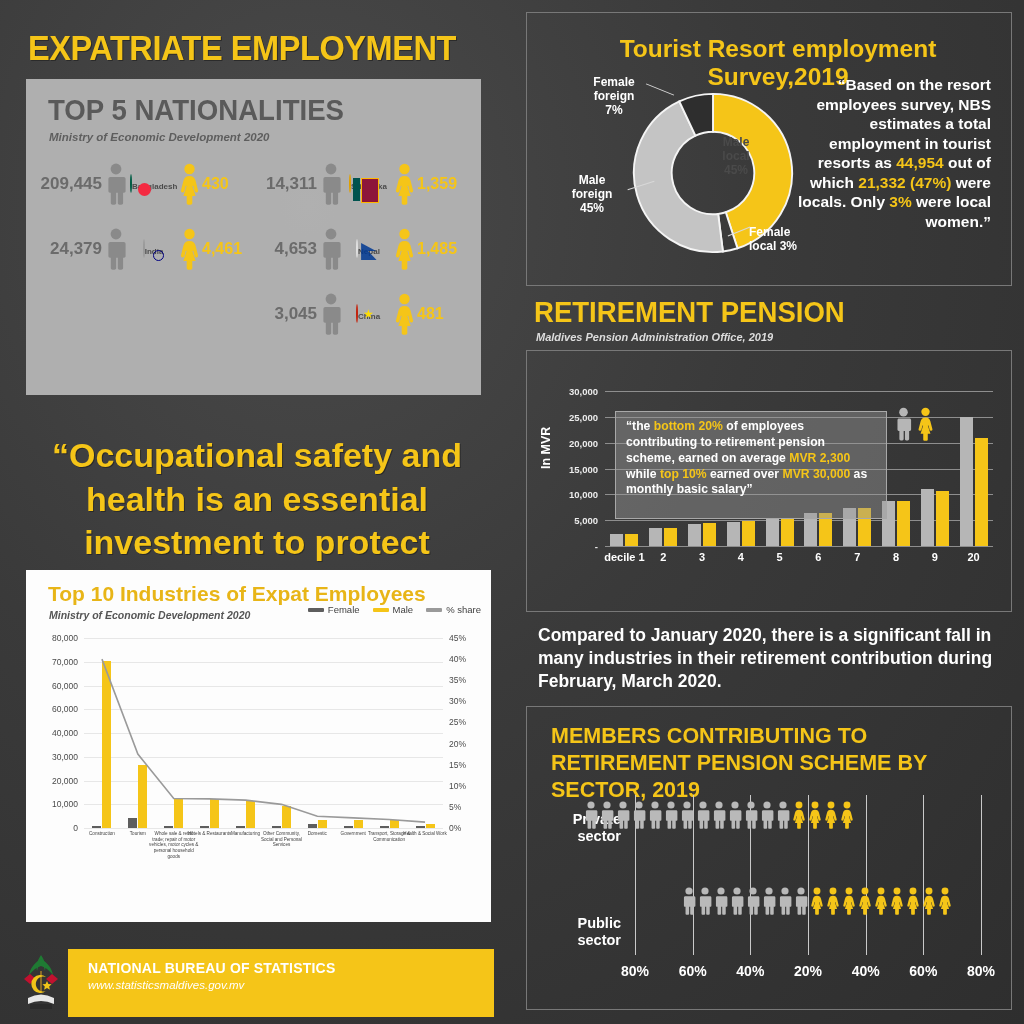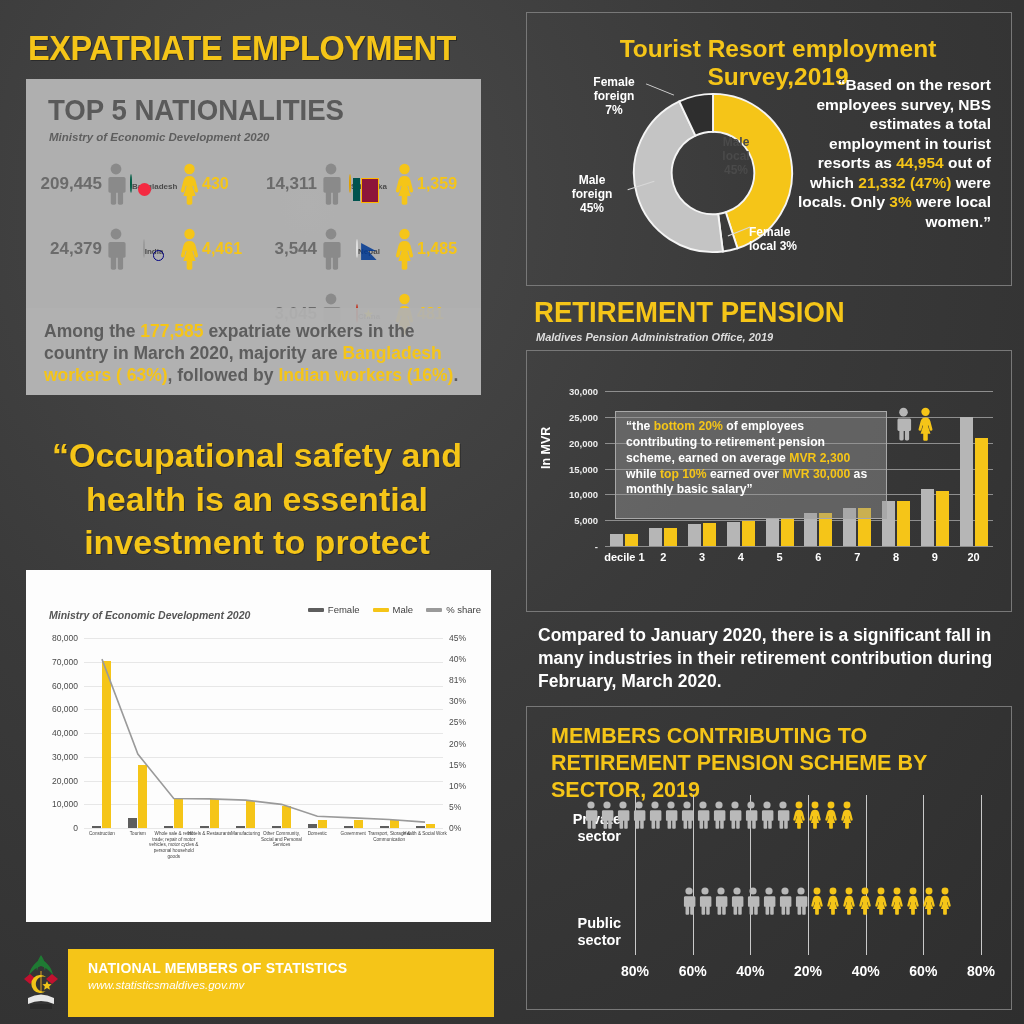--- a/index.html
+++ b/index.html
@@ -315,21 +315,21 @@
           </span>
           <span class="nat-fem">
             <svg class="pic-female" width="23" height="42" viewBox="0 0 23 42">
                   <circle cx="11.5" cy="6" r="5.2" fill="currentColor"></circle>
                   <path d="M11.5 13c-3.6 0-5.2 1.8-6 4.6L3 27.2c-.3 1.2.3 2 1.4 2.2 1 .2 1.8-.3 2-1.3l1.4-5.4.8.2-3.2 10h3.3V40c0 1 .7 1.7 1.7 1.7h2.2c1 0 1.7-.7 1.7-1.7v-7.1h3.3l-3.2-10 .8-.2 1.4 5.4c.3 1 1 1.5 2.1 1.3 1-.2 1.6-1 1.3-2.2l-2.5-9.6c-.8-2.8-2.4-4.6-6-4.6z" fill="currentColor"></path>
                 </svg>
             <span class="nat-fem-count">1,359</span>
           </span>
         </div>
         <div class="nat-row">
-          <span class="nat-male-count">3,544</span>
+          <span class="nat-male-count">4,653</span>
           <svg class="pic-male" width="24" height="42" viewBox="0 0 24 42">
                 <circle cx="12" cy="6" r="5.4" fill="currentColor"></circle>
                 <path d="M4.4 14h15.2c1.2 0 2 .9 2 2v12c0 1-.7 1.7-1.6 1.7h-.9V40c0 1-.8 1.7-1.8 1.7h-1.8c-1 0-1.7-.7-1.7-1.7V29.7h-1.6V40c0 1-.8 1.7-1.8 1.7H8.6c-1 0-1.8-.7-1.8-1.7V29.7H6c-1 0-1.6-.7-1.6-1.7V16c0-1.1.8-2 2-2z" fill="currentColor"></path>
               </svg>
           <span class="flagwrap">
             <span class="flag flag-np"></span>
             <span class="flag-label">Nepal</span>
           </span>
           <span class="nat-fem">
             <svg class="pic-female" width="23" height="42" viewBox="0 0 23 42">
@@ -354,25 +354,25 @@
                   <circle cx="11.5" cy="6" r="5.2" fill="currentColor"></circle>
                   <path d="M11.5 13c-3.6 0-5.2 1.8-6 4.6L3 27.2c-.3 1.2.3 2 1.4 2.2 1 .2 1.8-.3 2-1.3l1.4-5.4.8.2-3.2 10h3.3V40c0 1 .7 1.7 1.7 1.7h2.2c1 0 1.7-.7 1.7-1.7v-7.1h3.3l-3.2-10 .8-.2 1.4 5.4c.3 1 1 1.5 2.1 1.3 1-.2 1.6-1 1.3-2.2l-2.5-9.6c-.8-2.8-2.4-4.6-6-4.6z" fill="currentColor"></path>
                 </svg>
             <span class="nat-fem-count">481</span>
           </span>
         </div>
       </div>
     </div>
   </div>
 
-  <div id="top5-summary"><span>Among the </span><span class="hi">177,585</span><span> expatriate workers in the country in March 2020, majority are </span><span class="hi">Bangladesh workers ( 63%)</span><span>, followed by </span><span class="hi">Indian workers (16%)</span><span>.</span></div>
 
   <div id="quote-osh">“Occupational safety and health is an essential investment to protect workers’ health and ensure business continuity”</div>
 
   <div id="ind-card">
+    <div id="ind-title">Top 10 Industries of Expat Employees</div>
     <div id="ind-sub">Ministry of Economic Development 2020</div>
 
     <div id="legend">
       <span class="leg">
             <span class="sw sw-f"></span>
             <span>Female</span>
           </span>
       <span class="leg">
             <span class="sw sw-m"></span>
             <span>Male</span>
@@ -405,21 +405,21 @@
           <div class="ylab" style="top: 23.75px;">70,000</div>
           <div class="grid-line" style="top: 0px;"></div>
           <div class="ylab" style="top: 0px;">80,000</div>
           <div class="ylab-r" style="top: 190px;">0%</div>
           <div class="ylab-r" style="top: 168.889px;">5%</div>
           <div class="ylab-r" style="top: 147.778px;">10%</div>
           <div class="ylab-r" style="top: 126.667px;">15%</div>
           <div class="ylab-r" style="top: 105.556px;">20%</div>
           <div class="ylab-r" style="top: 84.4444px;">25%</div>
           <div class="ylab-r" style="top: 63.3333px;">30%</div>
-          <div class="ylab-r" style="top: 42.2222px;">81%</div>
+          <div class="ylab-r" style="top: 42.2222px;">35%</div>
           <div class="ylab-r" style="top: 21.1111px;">40%</div>
           <div class="ylab-r" style="top: 0px;">45%</div>
           <div class="bar-group" style="left: 0%; width: 10%;">
             <div class="bar f" style="height: 2px;"></div>
             <div class="bar m" style="height: 167.438px;"></div>
             <div class="xlab">Construction</div>
           </div>
           <div class="bar-group" style="left: 10%; width: 10%;">
             <div class="bar f" style="height: 10.2125px;"></div>
             <div class="bar m" style="height: 62.9375px;"></div>
@@ -476,21 +476,21 @@
         <rect x="24" y="20" width="2" height="22" fill="#8a6a2a"></rect>
         <path d="M8 28 l6 -5 6 5 -6 5 z" fill="#c1112f"></path>
         <path d="M42 28 l-6 -5 -6 5 6 5 z" fill="#c1112f"></path>
         <path d="M30 26 a9 9 0 1 0 0 14 a7.5 7.5 0 1 1 0 -14z" fill="#f0c419"></path>
         <path d="M31 30 l1.4 3 3.2 .3 -2.4 2.2 .7 3.2 -2.9 -1.7 -2.9 1.7 .7 -3.2 -2.4 -2.2 3.2 -.3z" fill="#f0c419"></path>
         <path d="M12 47 q13 -7 26 0 l0 6 q-13 -6 -26 0z" fill="#e6e6e6"></path>
         <path d="M14 53 l22 0 l0 5 l-22 0z" fill="#2b2b2b"></path>
       </g>
     </svg>
     <div id="footer-text">
-      <div id="f1">NATIONAL MEMBERS OF STATISTICS</div>
+      <div id="f1">NATIONAL BUREAU OF STATISTICS</div>
       <div id="f3">www.statisticsmaldives.gov.mv</div>
     </div>
   </div>
 </div>
 
 <div id="right-col">
 
   <div class="rt-panel" id="tourist-panel">
     <div id="tourist-title">Tourist Resort employment Survey,2019</div>
 

